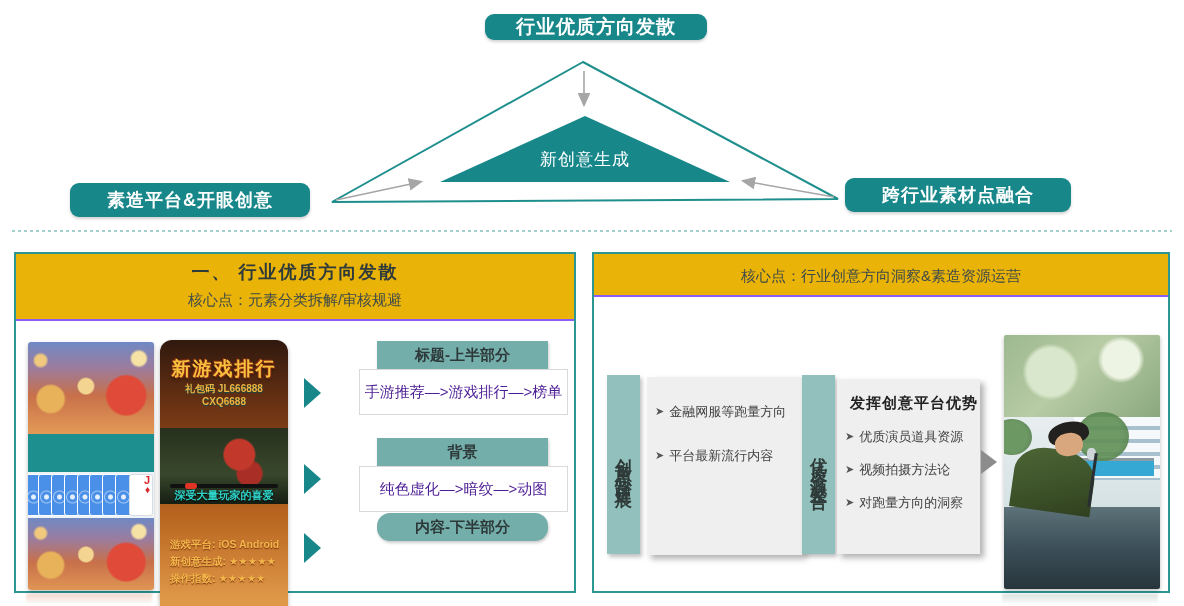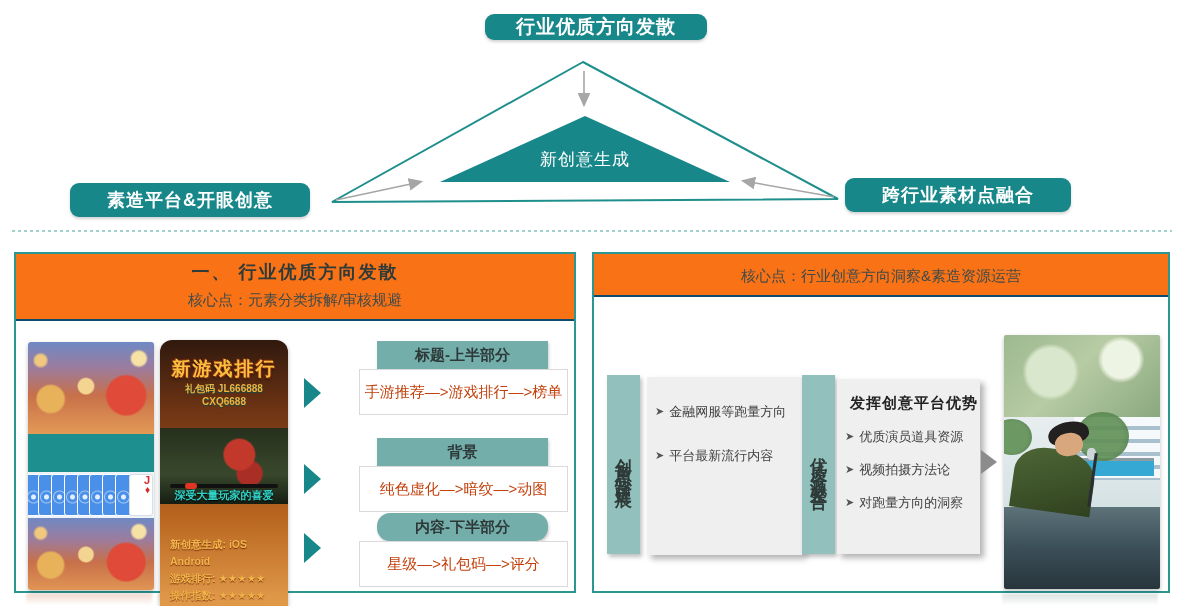--- a/index.html
+++ b/index.html
@@ -22,21 +22,21 @@
     color:#fff; font-size:17px; font-weight:normal; letter-spacing:1px;
   }
   .dotted-sep {
     position:absolute; left:12px; top:230px; width:1160px; height:2px;
     background:repeating-linear-gradient(90deg,#a3d0cd 0 3px,transparent 3px 6px);
   }
   
   .panel { position:absolute; border:2px solid #2c9693; background:#fff; }
   .panel.one { left:14px;  top:252px; width:558px; height:337px; }
   .panel.two { left:592px; top:252px; width:574px; height:337px; }
-  .panel-header { background:#f97316; border-bottom:2px solid #0c4a6e; text-align:center; padding:6px 0 9px; }
+  .panel-header { background:#eab308; border-bottom:2px solid #8b5cf6; text-align:center; padding:6px 0 9px; }
   .panel-title { font-size:18px; font-weight:bold; color:#2f3a3a; letter-spacing:2px; }
   .panel-sub   { font-size:15px; color:#3e4a4a; margin-top:7px; }
   
   .collage { position:absolute; left:12px; top:88px; width:126px; height:248px; border-radius:3px; overflow:hidden; box-shadow:0 2px 4px rgba(0,0,0,.25); }
   .art {
     background:
       radial-gradient(circle at 78% 58%, #e04a38 0 17%, rgba(224,74,56,0) 19%),
       radial-gradient(circle at 18% 62%, #e8b25a 0 11%, rgba(232,178,90,0) 13%),
       radial-gradient(circle at 46% 48%, #f3d490 0 9%,  rgba(243,212,144,0) 11%),
       radial-gradient(circle at 88% 18%, #f6e2a4 0 5%,  rgba(246,226,164,0) 7%),
@@ -64,21 +64,21 @@
     background:radial-gradient(circle at 62% 35%, #c2392c 0 16%, rgba(194,57,44,0) 18%),
                radial-gradient(circle at 70% 60%, #a82e26 0 12%, rgba(168,46,38,0) 14%),
                linear-gradient(180deg,#26301d 0%, #39482c 60%, #151d12 100%); }
   .poster-scrub { position:absolute; left:8%; bottom:16px; width:84%; height:4px; background:#111; border-radius:2px; }
   .poster-scrub-dot { position:absolute; left:14%; top:-1px; width:12px; height:6px; background:#e03424; border-radius:3px; }
   .poster-caption { position:absolute; left:0; bottom:1px; width:100%; text-align:center; color:#2fd0c6; font-size:11px; font-weight:bold; text-shadow:0 1px 1px #000; }
   .poster-meta { position:absolute; left:10px; top:196px; color:#f3b64a; font-size:10.5px; font-weight:bold; line-height:17px; text-shadow:0 1px 1px #7a3110; }
   .play-arrow { position:absolute; width:0; height:0; border-top:15px solid transparent; border-bottom:15px solid transparent; border-left:17px solid #18878a; }
   .group-header { position:absolute; left:361px; width:171px; height:28px; background:#74aeab; color:#2d3838; font-weight:bold; font-size:15px;
     display:flex; align-items:center; justify-content:center; box-shadow:1px 2px 3px rgba(0,0,0,.2); }
-  .group-body { position:absolute; left:343px; width:207px; height:44px; background:#fff; border:1px solid #d9d9d9; color:#c2410c; font-size:15px;
+  .group-body { position:absolute; left:343px; width:207px; height:44px; background:#fff; border:1px solid #d9d9d9; color:#4c1d95; font-size:15px;
     display:flex; align-items:center; justify-content:center; }
   
   .vbar { position:absolute; top:121px; width:33px; height:179px; background:#92c0bc; box-shadow:2px 3px 4px rgba(0,0,0,.25);
     display:flex; align-items:center; justify-content:center; }
   .vbar span { writing-mode:vertical-rl; text-orientation:upright; font-size:17px; font-weight:bold; color:#2e3a38; letter-spacing:7px; }
   .gray-box { position:absolute; background:#efefef; box-shadow:4px 4px 6px rgba(0,0,0,.3); }
   .gray-box-title { font-size:15px; font-weight:bold; color:#222; padding:15px 0 0 13px; letter-spacing:1px; }
   .bullet { display:flex; align-items:flex-start; font-size:13px; color:#3f3f3f; padding-left:8px; }
   .bullet .mk { color:#555; font-size:11px; margin-right:5px; line-height:17px; }
   .box1 .bullet { margin-top:26px; }
@@ -159,38 +159,37 @@
       <div class="poster-title">新游戏排行</div>
       <div class="poster-code">礼包码 JL666888</div>
       <div class="poster-code">CXQ6688</div>
       <div class="poster-mid">
         <div class="poster-scrub">
           <div class="poster-scrub-dot"></div>
         </div>
         <div class="poster-caption">深受大量玩家的喜爱</div>
       </div>
       <div class="poster-meta">
-        <div>新创意生成: iOS Android</div>
-        <div>游戏排行: ★★★★★</div>
+        <div>游戏平台: iOS Android</div>
+        <div>新创意生成: ★★★★★</div>
         <div>操作指数: ★★★★★</div>
       </div>
     </div>
 
     <div class="play-arrow" style="left:288px; top:124px;"></div>
     <div class="play-arrow" style="left:288px; top:210px;"></div>
     <div class="play-arrow" style="left:288px; top:279px;"></div>
 
     <div class="group-header" style="top:87px;">标题-上半部分</div>
     <div class="group-body" style="top:115px;">手游推荐—&gt;游戏排行—&gt;榜单</div>
 
     <div class="group-header" style="top:184px;">背景</div>
     <div class="group-body" style="top:212px;">纯色虚化—&gt;暗纹—&gt;动图</div>
 
     <div class="group-header" style="top:259px;border-radius:13px;">内容-下半部分</div>
-    <div class="group-body" style="top:287px;">星级—&gt;礼包码—&gt;评分</div>
   </section>
 
   <section class="panel two">
     <div class="panel-header">
       <div class="panel-sub">核心点：行业创意方向洞察&amp;素造资源运营</div>
     </div>
 
     <div class="vbar" style="left:13px;">
       <span>创意思路延展</span>
     </div>

